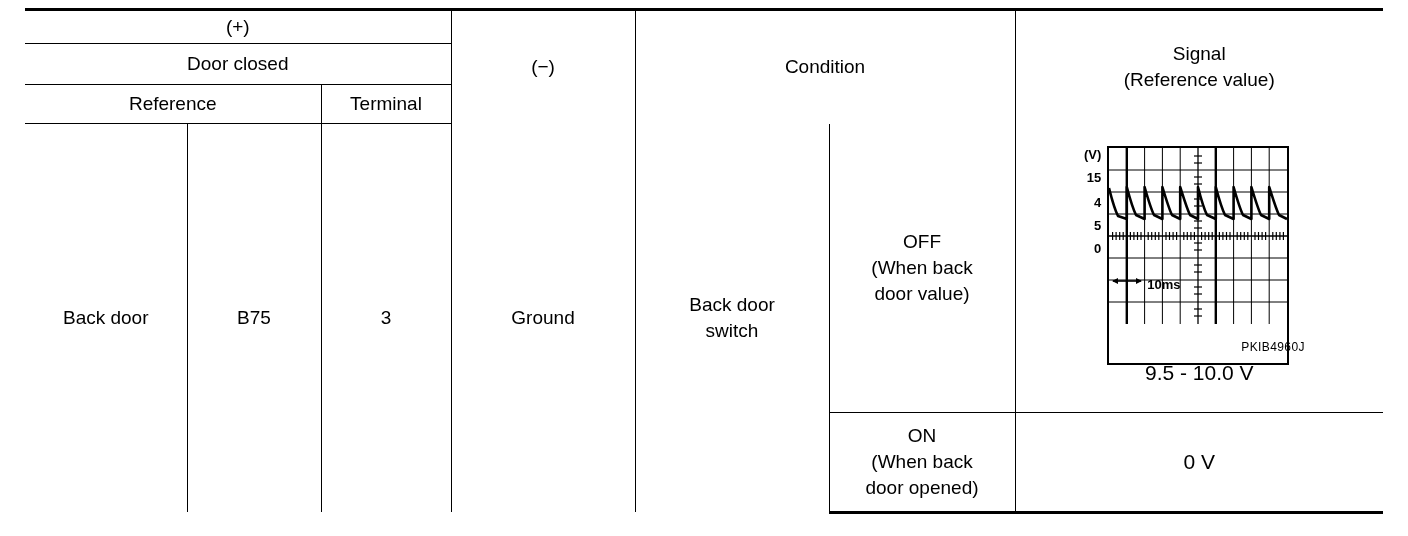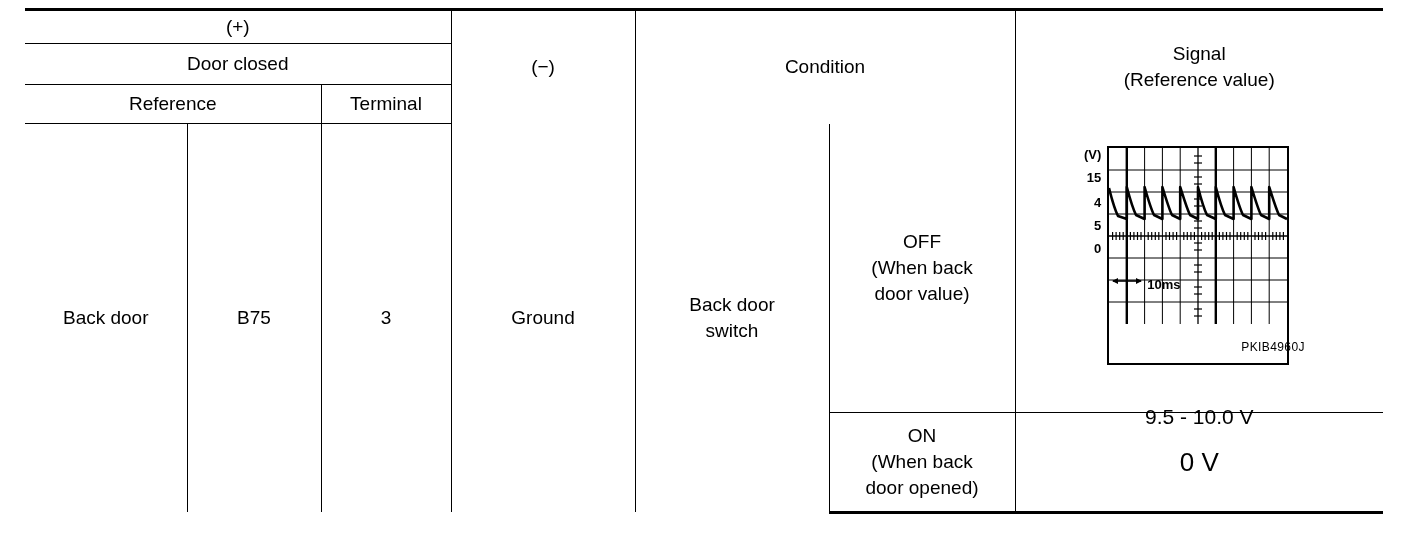--- a/index.html
+++ b/index.html
@@ -75,21 +75,20 @@
     top:196px;
     font-size:12px;
     font-weight:normal;
     letter-spacing:.4px;
   }
   .scope-value{
     position:absolute;
     top:222px;left:0;right:0;
     text-align:center;
     font-size:21px;
-    margin-top:44px;
   }
   .ten-ms{
     position:absolute;
     font-size:13px;
     font-weight:bold;
   }
 </style>
 </head>
 <body>
 
@@ -267,18 +266,18 @@
         </div>
       </td>
     </tr>
 
     <tr>
       <td class="vr-r txt-left hr-thick-b" style="height:98px">
         <div>ON</div>
         <div>(When back</div>
         <div>door opened)</div>
       </td>
-      <td class="hr-thick-b" style="font-size:26px">0 V</td>
+      <td class="hr-thick-b" style="font-size:21px">0 V</td>
     </tr>
   </tbody>
     </table>
 
 </div>
 
 </body></html>

